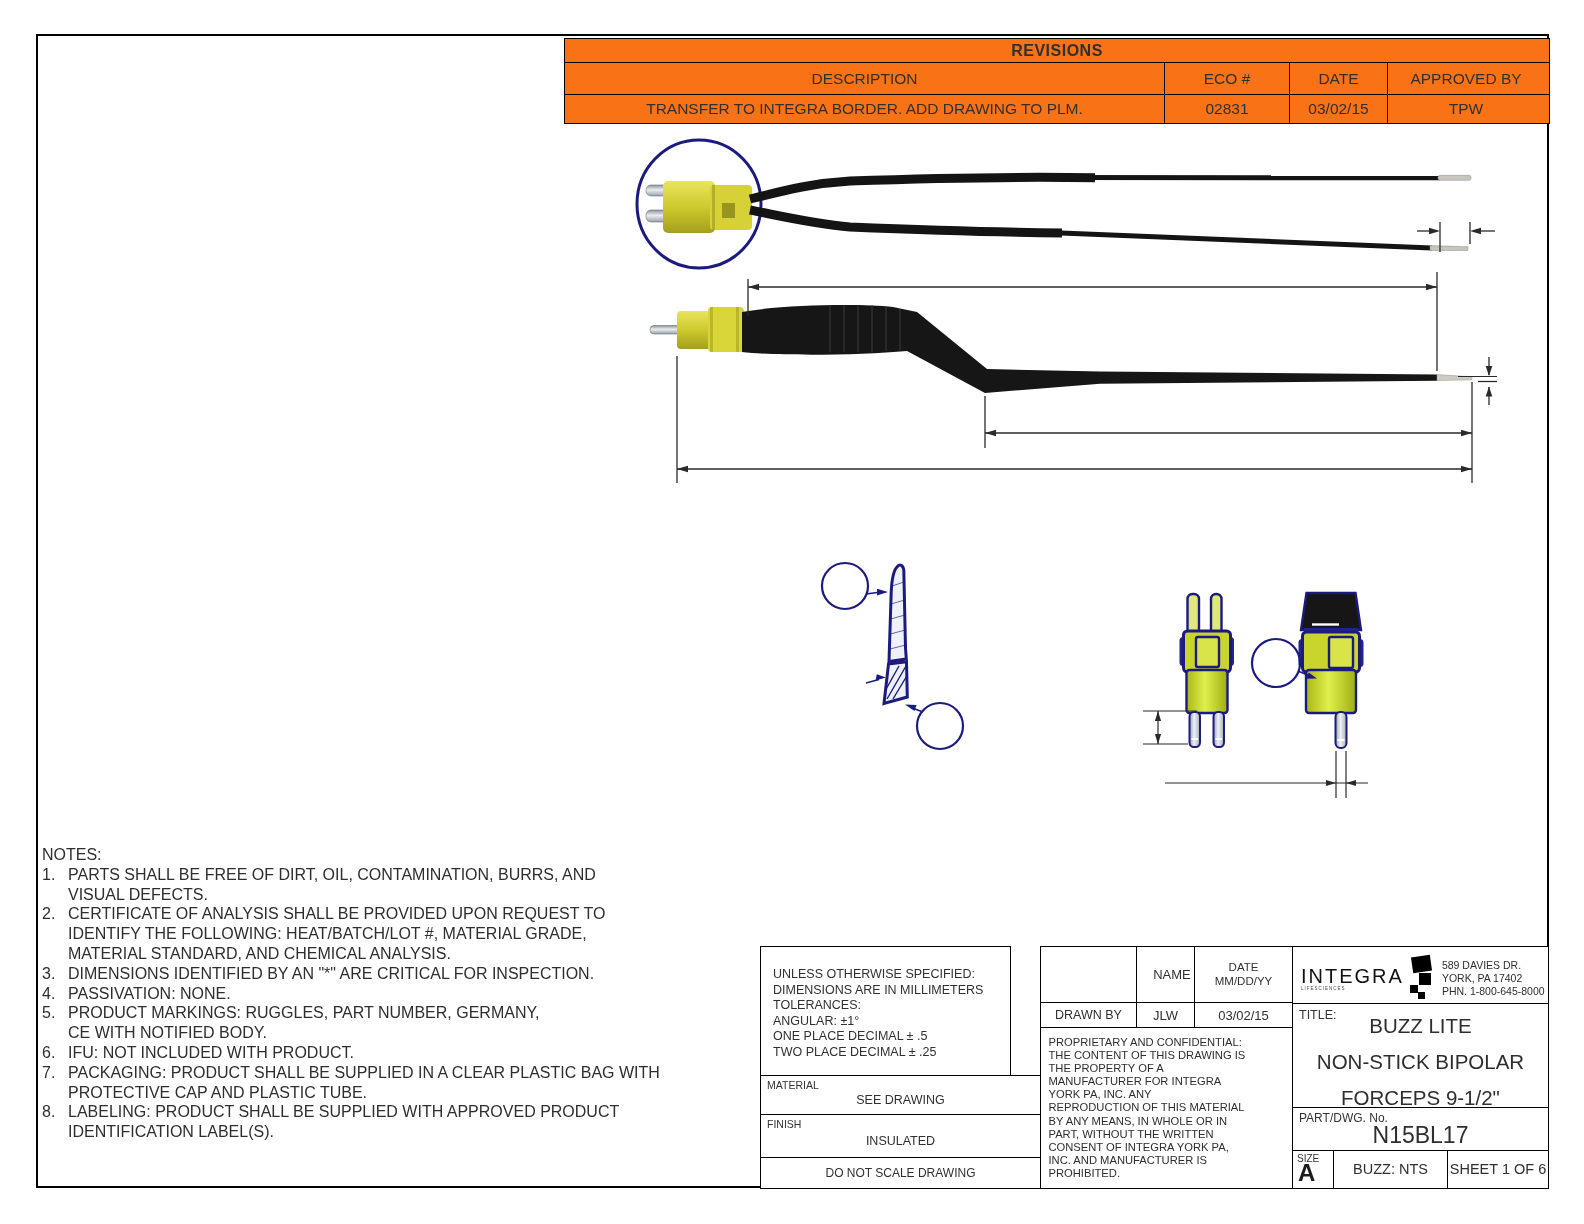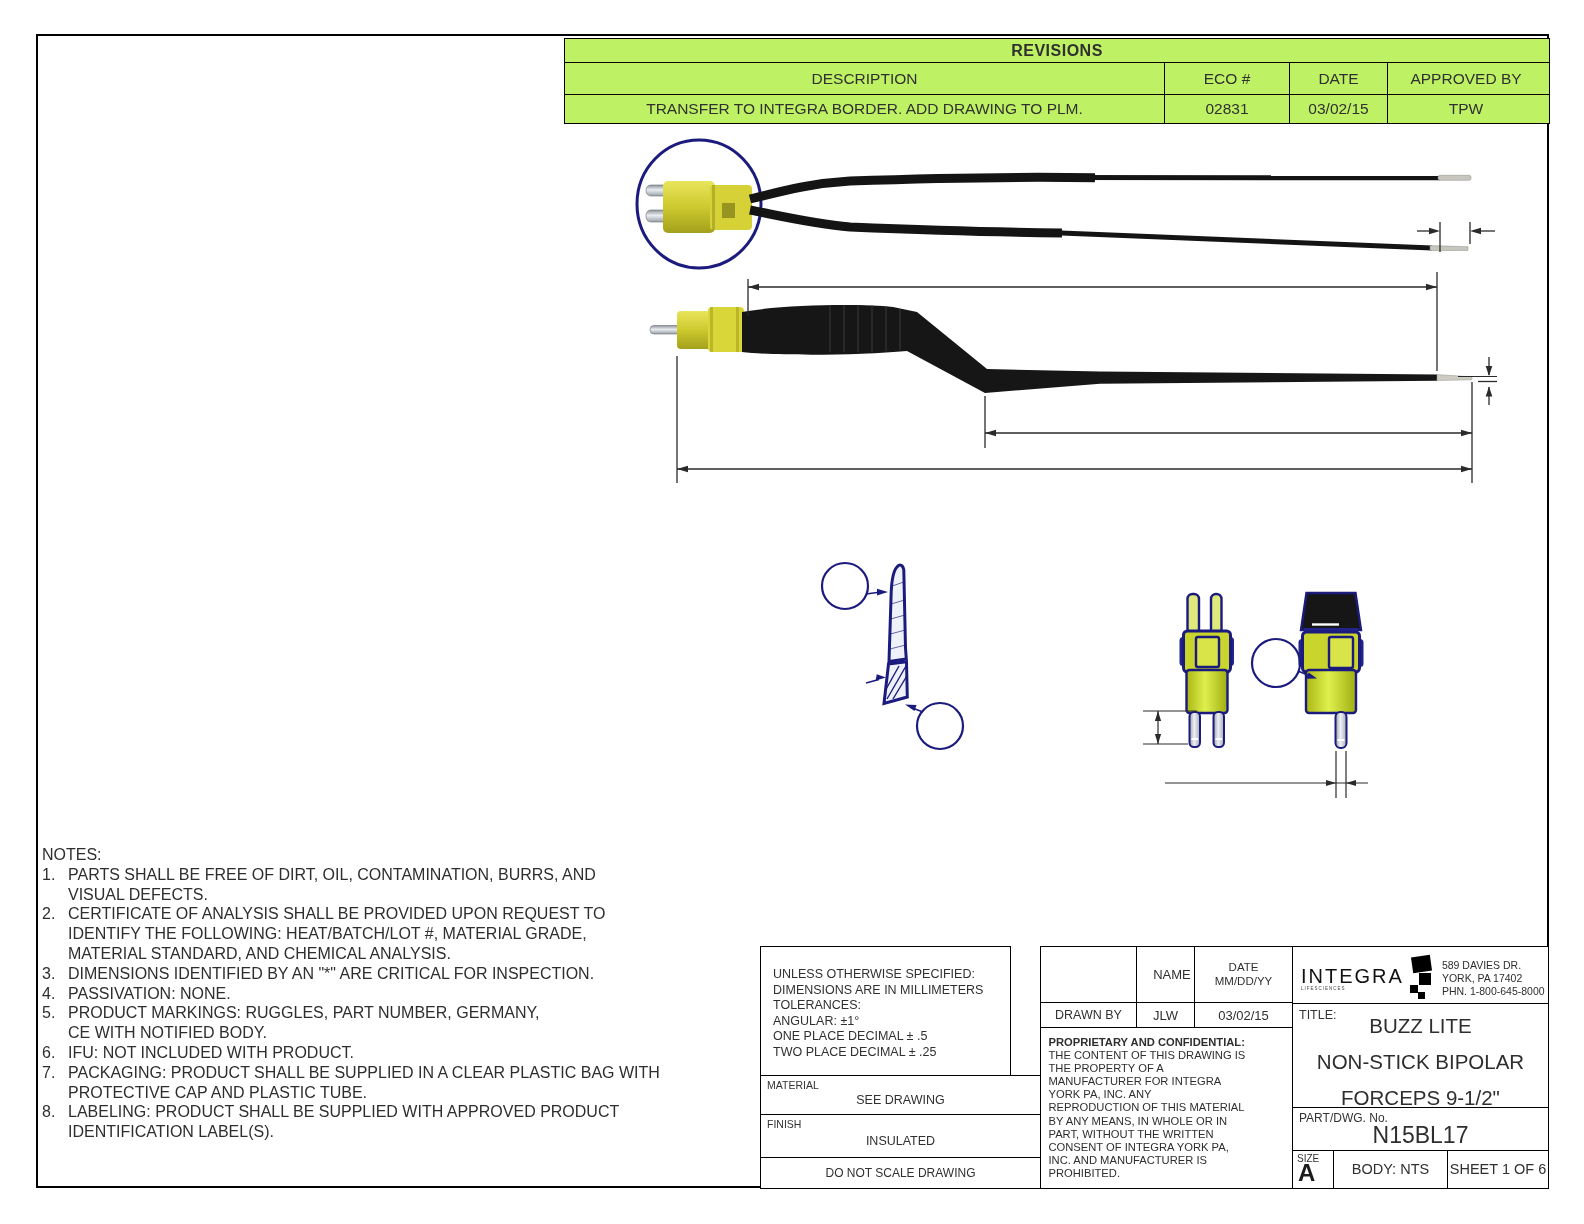--- a/index.html
+++ b/index.html
@@ -7,21 +7,21 @@
           font-family:"Liberation Sans", sans-serif;color:#303030;overflow:hidden;}
   .abs{position:absolute;}
   .box{position:absolute;border:1.6px solid #000;box-sizing:border-box;background:#fff;}
   .center{display:flex;align-items:center;justify-content:center;text-align:center;}
   .pre{white-space:pre-line;}
   
   .page-border{position:absolute;left:36px;top:34px;width:1513px;height:1154px;
                border:2.2px solid #000;box-sizing:border-box;}
   
   .rev{position:absolute;left:564px;top:38px;width:986px;border:1.8px solid #000;
-       box-sizing:border-box;background:#bef264;}
+       box-sizing:border-box;background:#f97316;}
   .rev-title{height:23px;font-weight:bold;font-size:16px;letter-spacing:.5px;}
   .rev-row{display:grid;grid-template-columns:599px 125px 98px 157px;border-top:1.6px solid #000;}
   .rev-cell{border-left:1.6px solid #000;font-size:15.5px;height:100%;padding:0 2px;box-sizing:border-box;}
   .rev-cell:first-child{border-left:none;}
   .rev-head{height:31px;}
   .rev-data{height:28px;font-size:15px;}
   
   .notes{position:absolute;left:42px;top:845px;width:700px;font-size:16px;
          line-height:19.8px;color:#2e2e2e;}
   .note-item{display:flex;}
@@ -310,21 +310,21 @@
   <div class="box center" style="left:1136px;top:946px;width:72px;height:57px;font-size:13px;">NAME</div>
   <div class="box center pre" style="left:1193.5px;top:946px;width:100px;height:57px;font-size:11.5px;line-height:13.5px;">DATE
 MM/DD/YY</div>
 
   <div class="box center" style="left:1039.5px;top:1001.5px;width:98px;height:27px;font-size:12.5px;">DRAWN BY</div>
   <div class="box center" style="left:1136px;top:1001.5px;width:59px;height:27px;font-size:13px;">JLW</div>
   <div class="box center" style="left:1193.5px;top:1001.5px;width:100px;height:27px;font-size:13px;">03/02/15</div>
 
   <div class="box" style="left:1039.5px;top:1027px;width:254px;height:161.5px;">
     <div style="padding:8px 6px 0 8px;">
-      <div class="prop-txt" style="font-weight:bold;">PROPRIETARY AND CONFIDENTIAL:</div>
+      <div class="prop-txt" style="font-weight:normal;">PROPRIETARY AND CONFIDENTIAL:</div>
       <div class="prop-txt pre">THE CONTENT OF THIS DRAWING IS
 THE PROPERTY OF A
 MANUFACTURER FOR INTEGRA
 YORK PA, INC. ANY
 REPRODUCTION OF THIS MATERIAL
 BY ANY MEANS, IN WHOLE OR IN
 PART, WITHOUT THE WRITTEN
 CONSENT OF INTEGRA YORK PA,
 INC. AND MANUFACTURER IS
 PROHIBITED.</div>
@@ -359,16 +359,16 @@
 
   <div class="box" style="left:1292px;top:1107px;width:257px;height:44px;">
     <div class="lbl" style="font-size:12px;padding:3px 0 0 6px;">PART/DWG. No.</div>
     <div style="font-size:23px;text-align:center;margin-top:-3px;color:#2e2e2e;">N15BL17</div>
   </div>
 
   <div class="box" style="left:1292px;top:1149.5px;width:42px;height:39px;">
     <div class="lbl" style="font-size:10px;padding:2px 0 0 4px;">SIZE</div>
     <div style="font-size:24px;font-weight:bold;line-height:18px;padding-left:5px;color:#1c1c1c;">A</div>
   </div>
-  <div class="box center" style="left:1332.5px;top:1149.5px;width:116px;height:39px;font-size:14.5px;">BODY: NTS</div>
+  <div class="box center" style="left:1332.5px;top:1149.5px;width:116px;height:39px;font-size:14.5px;">BUZZ: NTS</div>
   <div class="box center" style="left:1447px;top:1149.5px;width:102px;height:39px;font-size:14.5px;">SHEET 1 OF 6</div>
 
 </div>
 
 </body></html>

